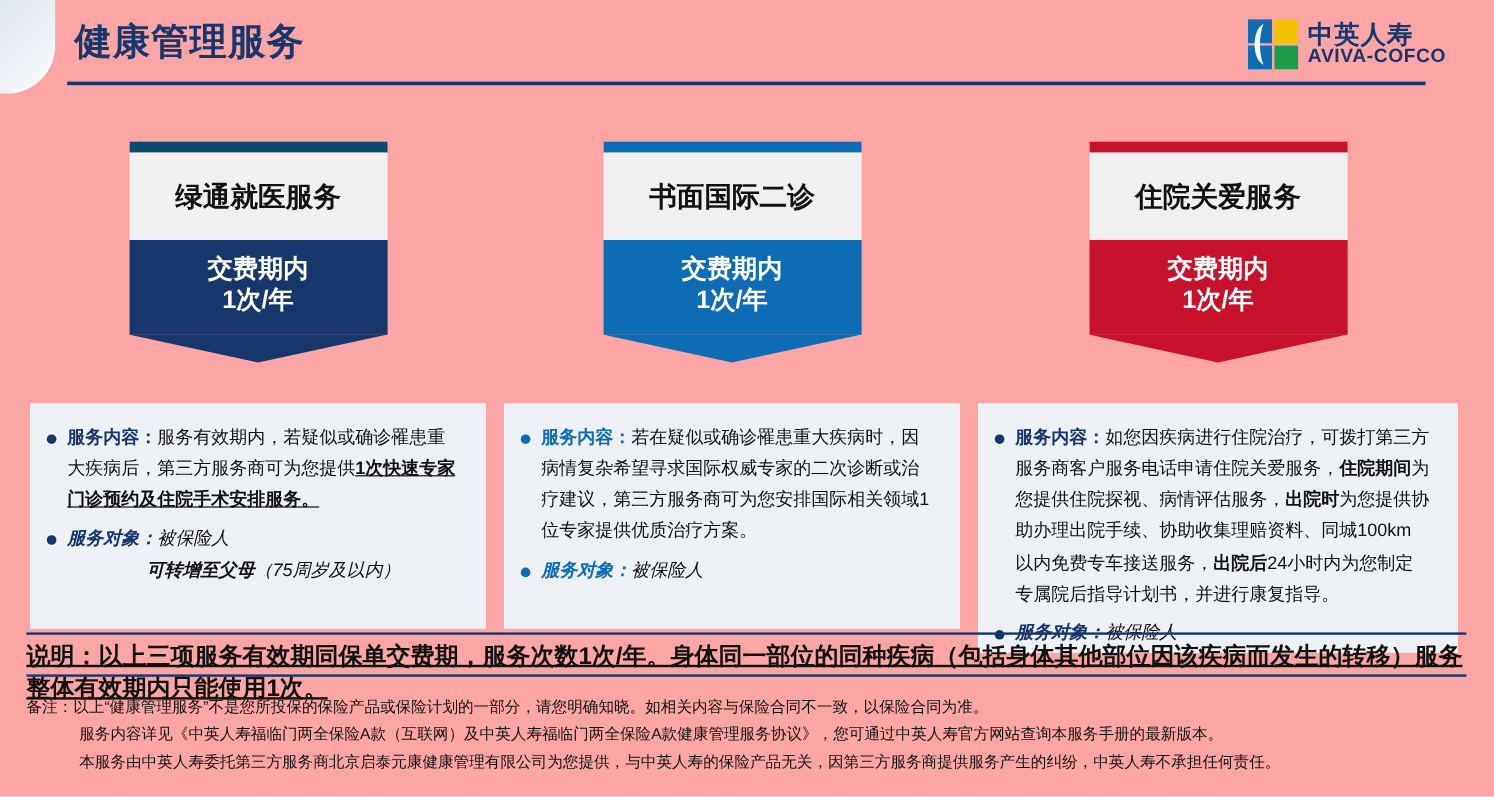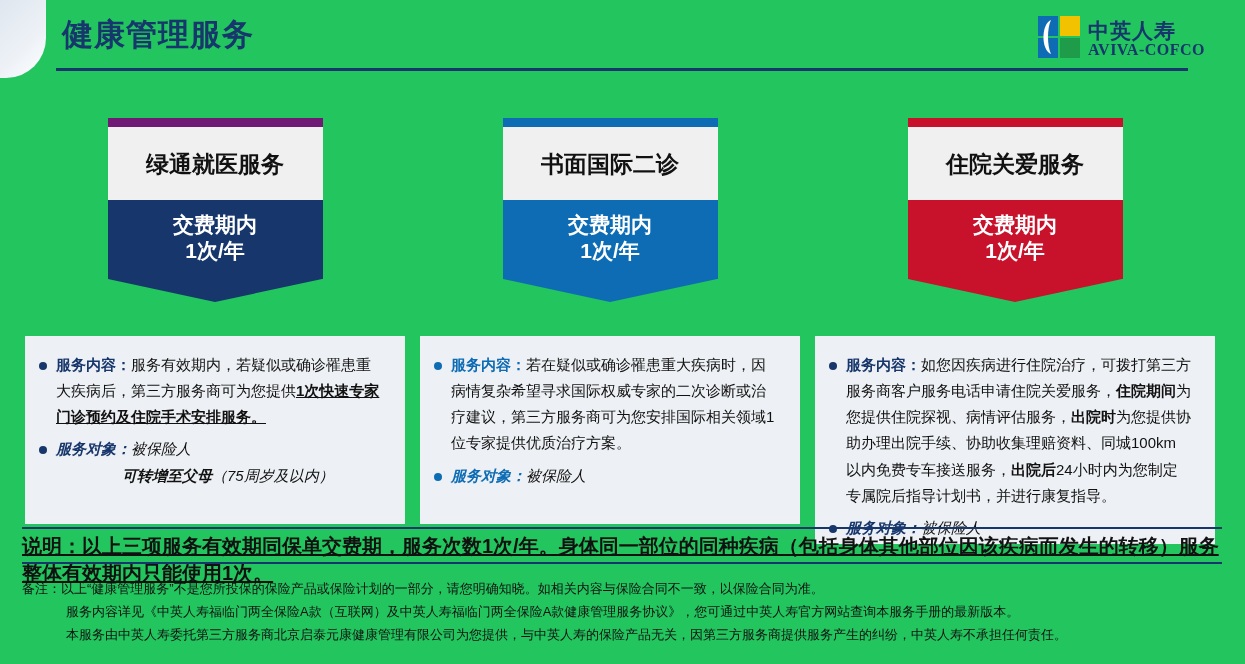--- a/index.html
+++ b/index.html
@@ -3,59 +3,59 @@
 <meta charset="utf-8">
 <style>
   * { box-sizing: border-box; }
   html, body {
     margin: 0; padding: 0;
     width: 1245px; height: 664px;
     background: #ffffff;
     font-family: "Liberation Sans", sans-serif;
     overflow: hidden;
   }
-  .page { position: relative; width: 1245px; height: 664px; background:#22c55e; }
+  .page { position: relative; width: 1245px; height: 664px; background:#fca5a5; }
 
   
   .header {
     position: absolute; top: 0; left: 0; width: 1245px; height: 78px;
   }
   .header-accent {
     position: absolute; left: 0; top: 0; width: 46px; height: 78px;
     background: linear-gradient(135deg,#dfe6ef 0%,#eef2f7 60%,#ffffff 100%);
     border-bottom-right-radius: 40px;
   }
   .header-title {
     position: absolute; left: 62px; top: 14px;
     font-size: 31px; font-weight: bold; color: #17366b;
     letter-spacing: 1px;
   }
   .header-rule {
     position: absolute; left: 56px; top: 68px; width: 1132px; height: 3px;
     background: #17366b;
   }
   .logo {
-    position: absolute; right: 40px; top: 16px; display: flex; align-items: flex-end; font-family: Liberation Serif, serif;
+    position: absolute; right: 40px; top: 16px; display: flex; align-items: center;
   }
   .logo-mark { width: 42px; height: 42px; position: relative; margin-right: 8px; }
   .logo-text { line-height: 1; }
   .logo-cn { font-size: 21px; font-weight: bold; color: #17366b; letter-spacing: 1px; }
   .logo-en { font-size: 16px; font-weight: bold; color: #17366b; letter-spacing: .5px; margin-top: 4px; }
 
   
   .cols { position: absolute; top: 118px; left: 0; width: 1245px; }
   .col { position: absolute; top: 0; }
   .col-1 { left: 25px;  width: 380px; }
   .col-2 { left: 420px; width: 380px; }
   .col-3 { left: 815px; width: 400px; }
 
   .card-title {
     width: 215px; margin: 0 auto;
     background: #f0f0f0;
-    border-top: 9px solid #701a75;
+    border-top: 9px solid #0c4a6e;
     text-align: center;
     padding: 22px 0 20px;
     font-size: 23px; font-weight: bold; color: #111;
   }
   .col-2 .card-title { border-top-color: #0d6cb4; }
   .col-3 .card-title { border-top-color: #c8112b; }
 
   .banner {
     width: 215px; margin: 0 auto; position: relative;
     background: #17366b; color: #fff; text-align: center;

